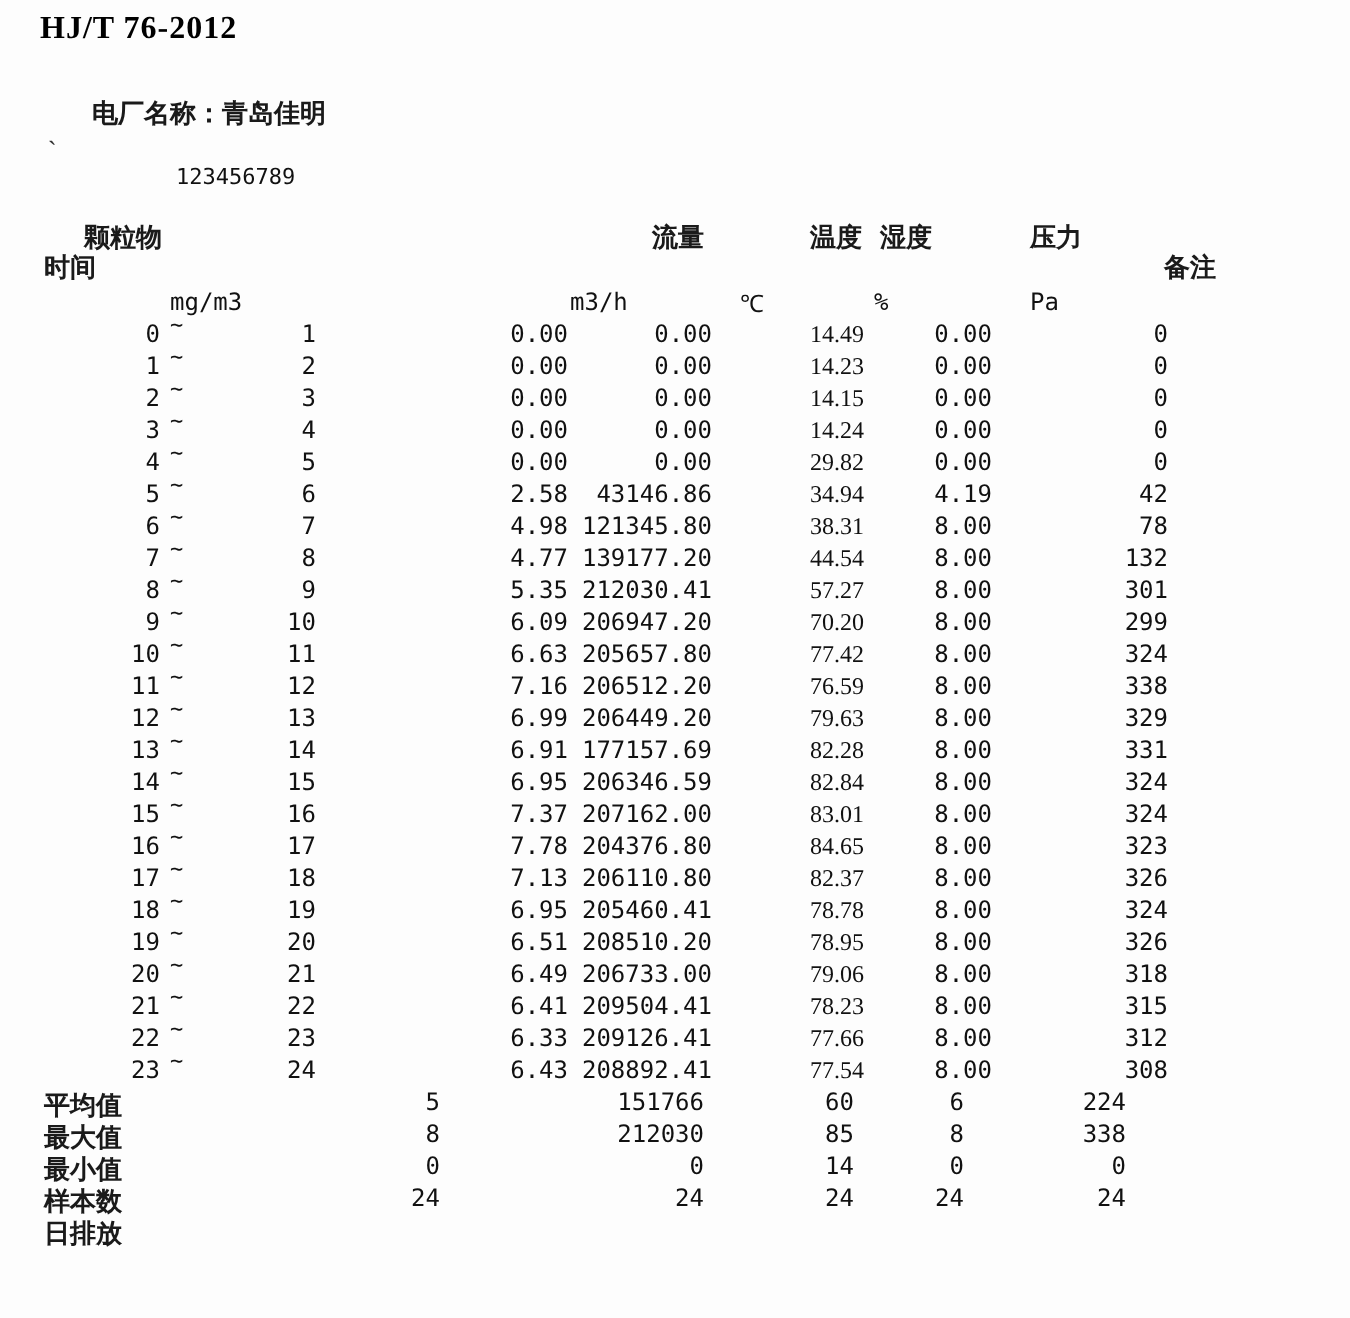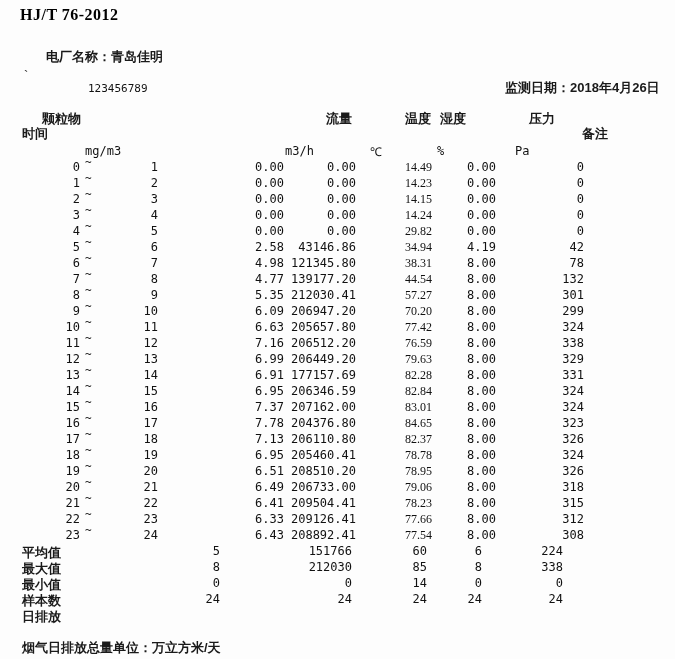--- a/index.html
+++ b/index.html
@@ -24,21 +24,21 @@
   }
   .plant{left:22px;top:48px;font-weight:bold;padding-left:24px;}
   .tick{left:24px;top:68px;font-size:13px;color:#333;}
   .code{left:88px;top:82px;font-size:11px;}
   .mdate{left:505px;top:79px;font-weight:bold;}
   
   .h-pm{left:42px;top:110px;font-weight:bold;}
   .h-flow{left:326px;top:110px;font-weight:bold;}
   .h-temp{left:405px;top:110px;font-weight:bold;}
   .h-hum{left:440px;top:110px;font-weight:bold;}
-  .h-pres{left:515px;top:110px;font-weight:bold;margin-left:14px;}
+  .h-pres{left:515px;top:110px;font-weight:bold;}
   .h-time{left:22px;top:125px;font-weight:bold;}
   .h-note{left:582px;top:125px;font-weight:bold;}
   .u-pm{left:85px;top:144px;}
   .u-flow{left:285px;top:144px;}
   .u-temp{left:370px;top:143px;font-size:12px;}
   .u-hum{left:437px;top:144px;}
   .u-pres{left:515px;top:144px;}
   .row{position:absolute;left:0;width:675px;height:15px;}
   .cell{position:absolute;text-align:right;font-family:"DejaVu Sans Mono",monospace;font-size:12px;color:#111;}
   .c-start{left:40px;width:40px;}
@@ -58,21 +58,20 @@
   .footer{left:22px;top:639px;font-weight:bold;}
 </style>
 </head>
 <body>
 
 <div class="page">
   <div class="abs std">HJ/T 76-2012</div>
   <div class="abs cn plant">电厂名称：青岛佳明</div>
   <div class="abs tick">`</div>
   <div class="abs num code">123456789</div>
-  <div class="abs cn mdate">监测日期：2018年4月26日</div>
 
   <div class="abs cn h-pm">颗粒物</div>
   <div class="abs cn h-flow">流量</div>
   <div class="abs cn h-temp">温度</div>
   <div class="abs cn h-hum">湿度</div>
   <div class="abs cn h-pres">压力</div>
   <div class="abs cn h-time">时间</div>
   <div class="abs cn h-note">备注</div>
 
   <div class="abs num u-pm">mg/m3</div>
@@ -367,14 +366,13 @@
       <div class="row" style="top: 652px; margin-top: 27px;">
         <span class="s-label">总量(t/d)</span>
         <span class="cell s1"></span>
         <span class="cell s2"></span>
         <span class="cell s3"></span>
         <span class="cell s4"></span>
         <span class="cell s5"></span>
       </div>
     </div>
 
-  <div class="abs cn footer">烟气日排放总量单位：万立方米/天</div>
 </div>
 
 </body></html>

